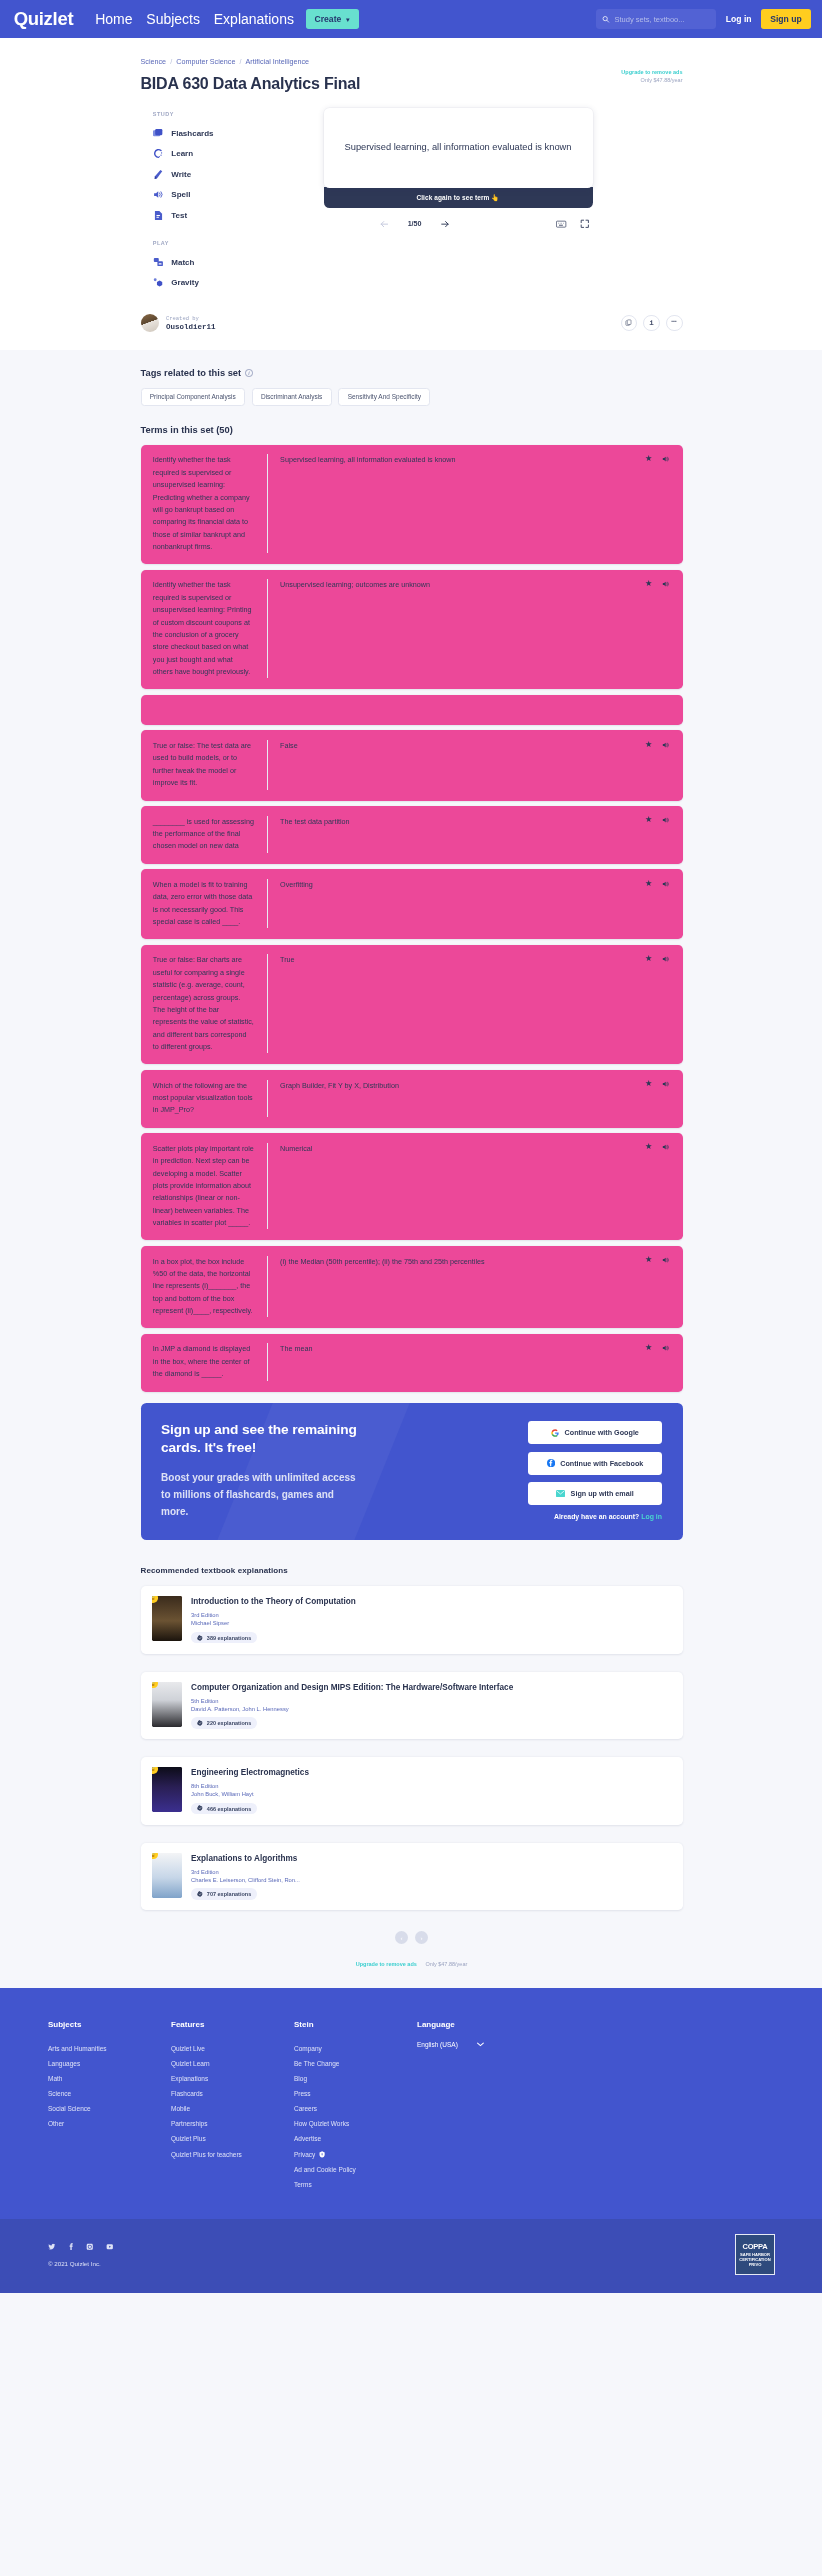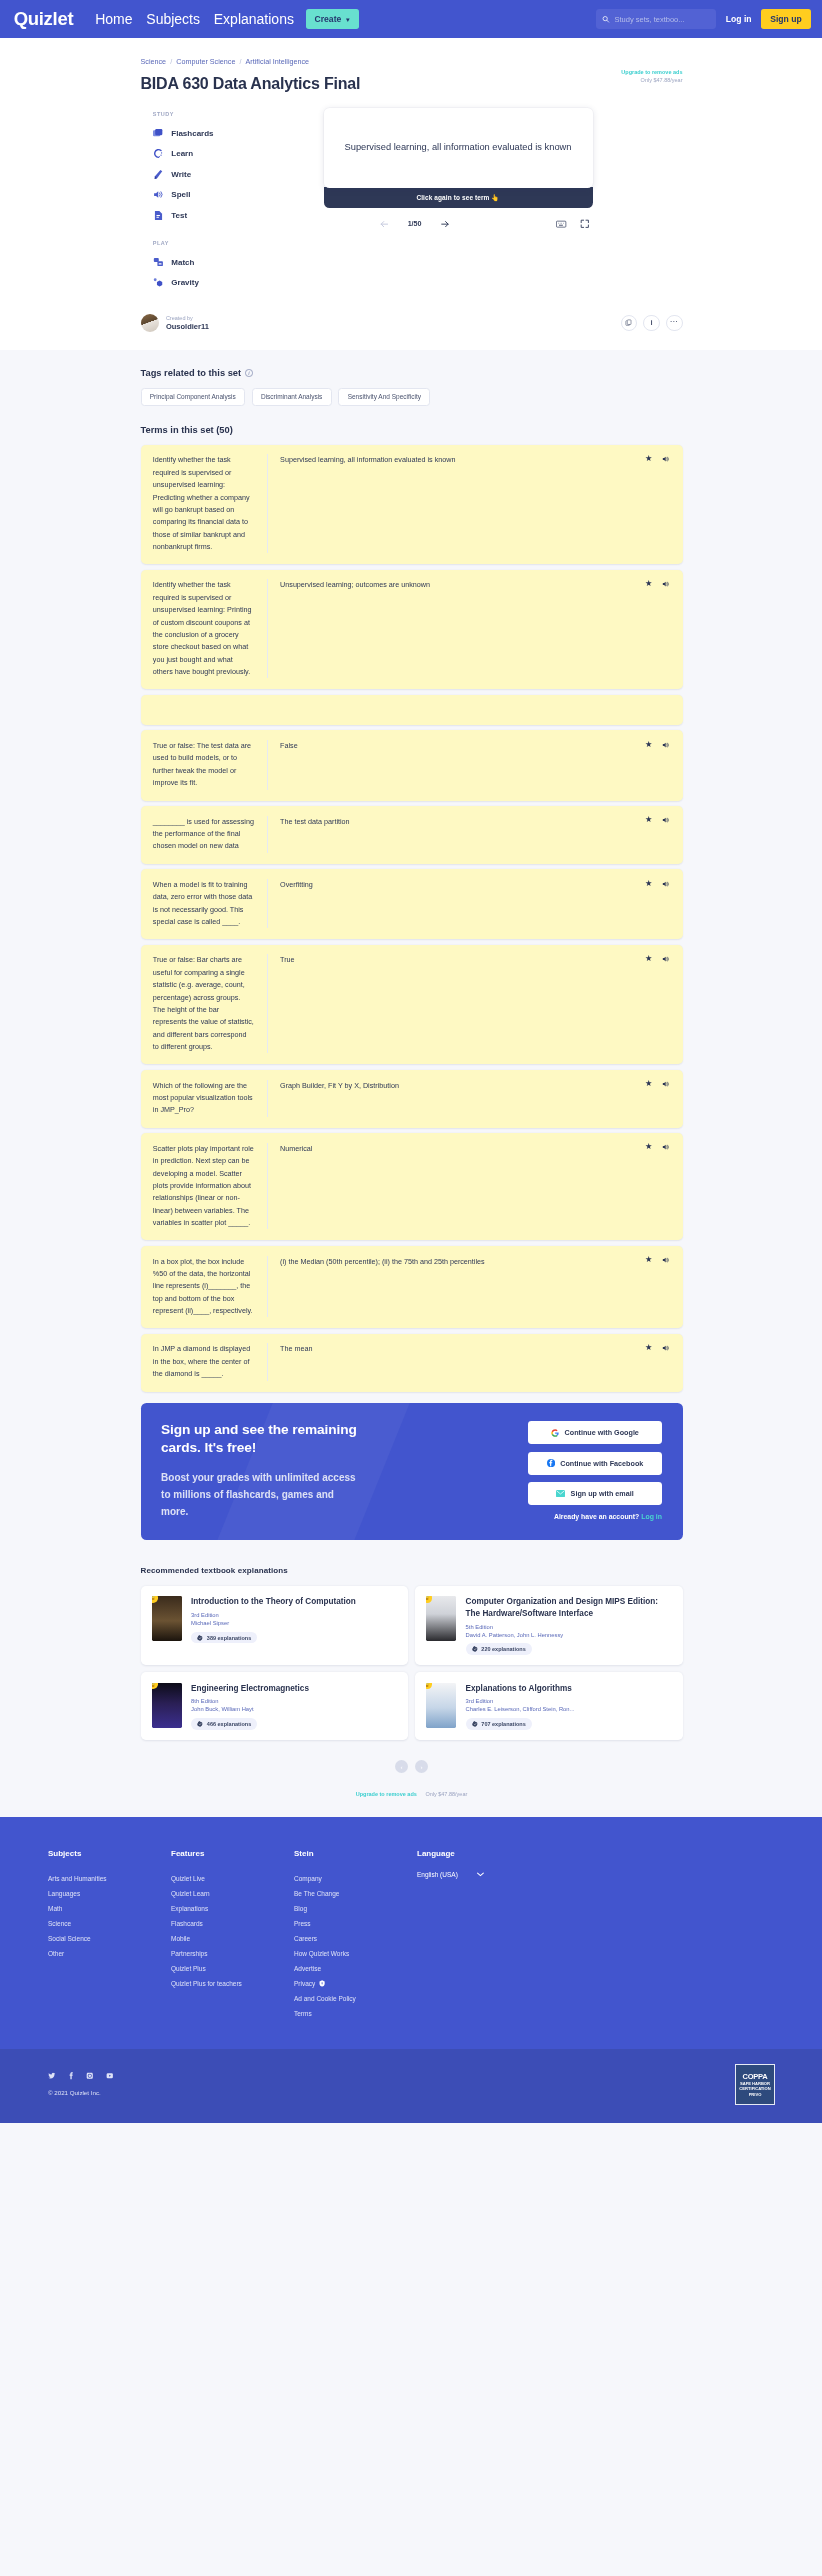--- a/index.html
+++ b/index.html
@@ -185,20 +185,21 @@
   .fc-count { font-size: 7.2px; font-weight: 600; color: #2e3856; }
   .fc-ctrl-right { display:flex; align-items:center; gap: 13.7px; margin-left: auto; }
   .ic { display:block; }
 
   
   .author-row {
     display: flex;
     align-items: center;
     margin-top: 20.6px;
     padding-bottom: 18px;
+    font-family: Liberation Mono, monospace;
   }
   .avatar {
     width: 18.5px; height: 18.5px; border-radius: 50%;
     background: linear-gradient(160deg,#8a6a46 0%,#5c4730 45%,#e8e3dd 46%,#cfc6bb 100%);
     flex: none; margin-right: 6.9px;
     overflow: hidden;
   }
   .author-meta .created { font-size: 5.5px; color: #9aa3c0; line-height: 1.5; }
   .author-meta .uname { font-size: 7.5px; font-weight: 600; color: #2e3856; }
   .author-actions { margin-left: auto; display: flex; gap: 6.2px; }
@@ -228,21 +229,21 @@
     background:#fff; border:0.7px solid #e3e6f0; border-radius:3.4px;
     padding: 4.8px 8.2px; font-size: 6.5px; color:#49526e; font-weight:500;
   }
 
   .terms-head {
     font-size: 9.3px; font-weight:700; color:#29324e;
     margin: 19px 0 9.6px 0;
   }
 
   .term-card {
-    background:#fef9c3; border-radius:4.8px;
+    background:#ec4899; border-radius:4.8px;
     box-shadow: 0 0.7px 1.4px rgba(40,50,90,.09);
     display:flex; align-items:flex-start;
     padding: 9.6px 12.3px 11px 12.3px;
     margin-bottom: 5.5px;
     min-height: 27.4px;
   }
   .term-left {
     width: 115px; flex: none;
     font-size: 7.2px; line-height: 1.72; color:#2e3856;
     border-right: 0.7px solid #e7eaf2;
@@ -278,21 +279,21 @@
     background:#fff; border-radius:3.4px; height: 23px;
     display:flex; align-items:center; justify-content:center;
     gap: 5.5px; margin-bottom: 7.5px;
     font-size: 7.2px; font-weight:600; color:#2e3856; cursor:pointer;
   }
   .have-acct { font-size:6.9px; font-weight:700; color:#fff; text-align:right; margin-top:2.7px;}
   .have-acct a { color:#4ad6cf; }
 
   
   .rec-head { font-size: 8px; font-weight:700; color:#29324e; margin: 26px 0 11px 0; letter-spacing:0.1px;}
-  .rec-grid { display:grid; grid-template-columns: 1fr 1fr; gap: 7px; }
+  .rec-grid { display:grid; grid-template-columns: 1fr; gap: 18px; }
   .rec-card {
     background:#fff; border-radius:4.8px; box-shadow:0 0.7px 2.1px rgba(40,50,90,.1);
     padding: 10.3px 11px; display:flex; gap: 9.6px; align-items:flex-start;
     position:relative;
   }
   .book-cover { width: 30px; height: 45px; flex:none; border-radius:1.4px; position:relative; overflow:hidden;}
   .lock-badge {
     position:absolute; left: -3.4px; top: -3.4px; width:9.6px; height:9.6px; border-radius:50%;
     background:#ffcd1f; display:flex; align-items:center; justify-content:center;
     font-size:4.8px; color:#5b4700; z-index:3;

